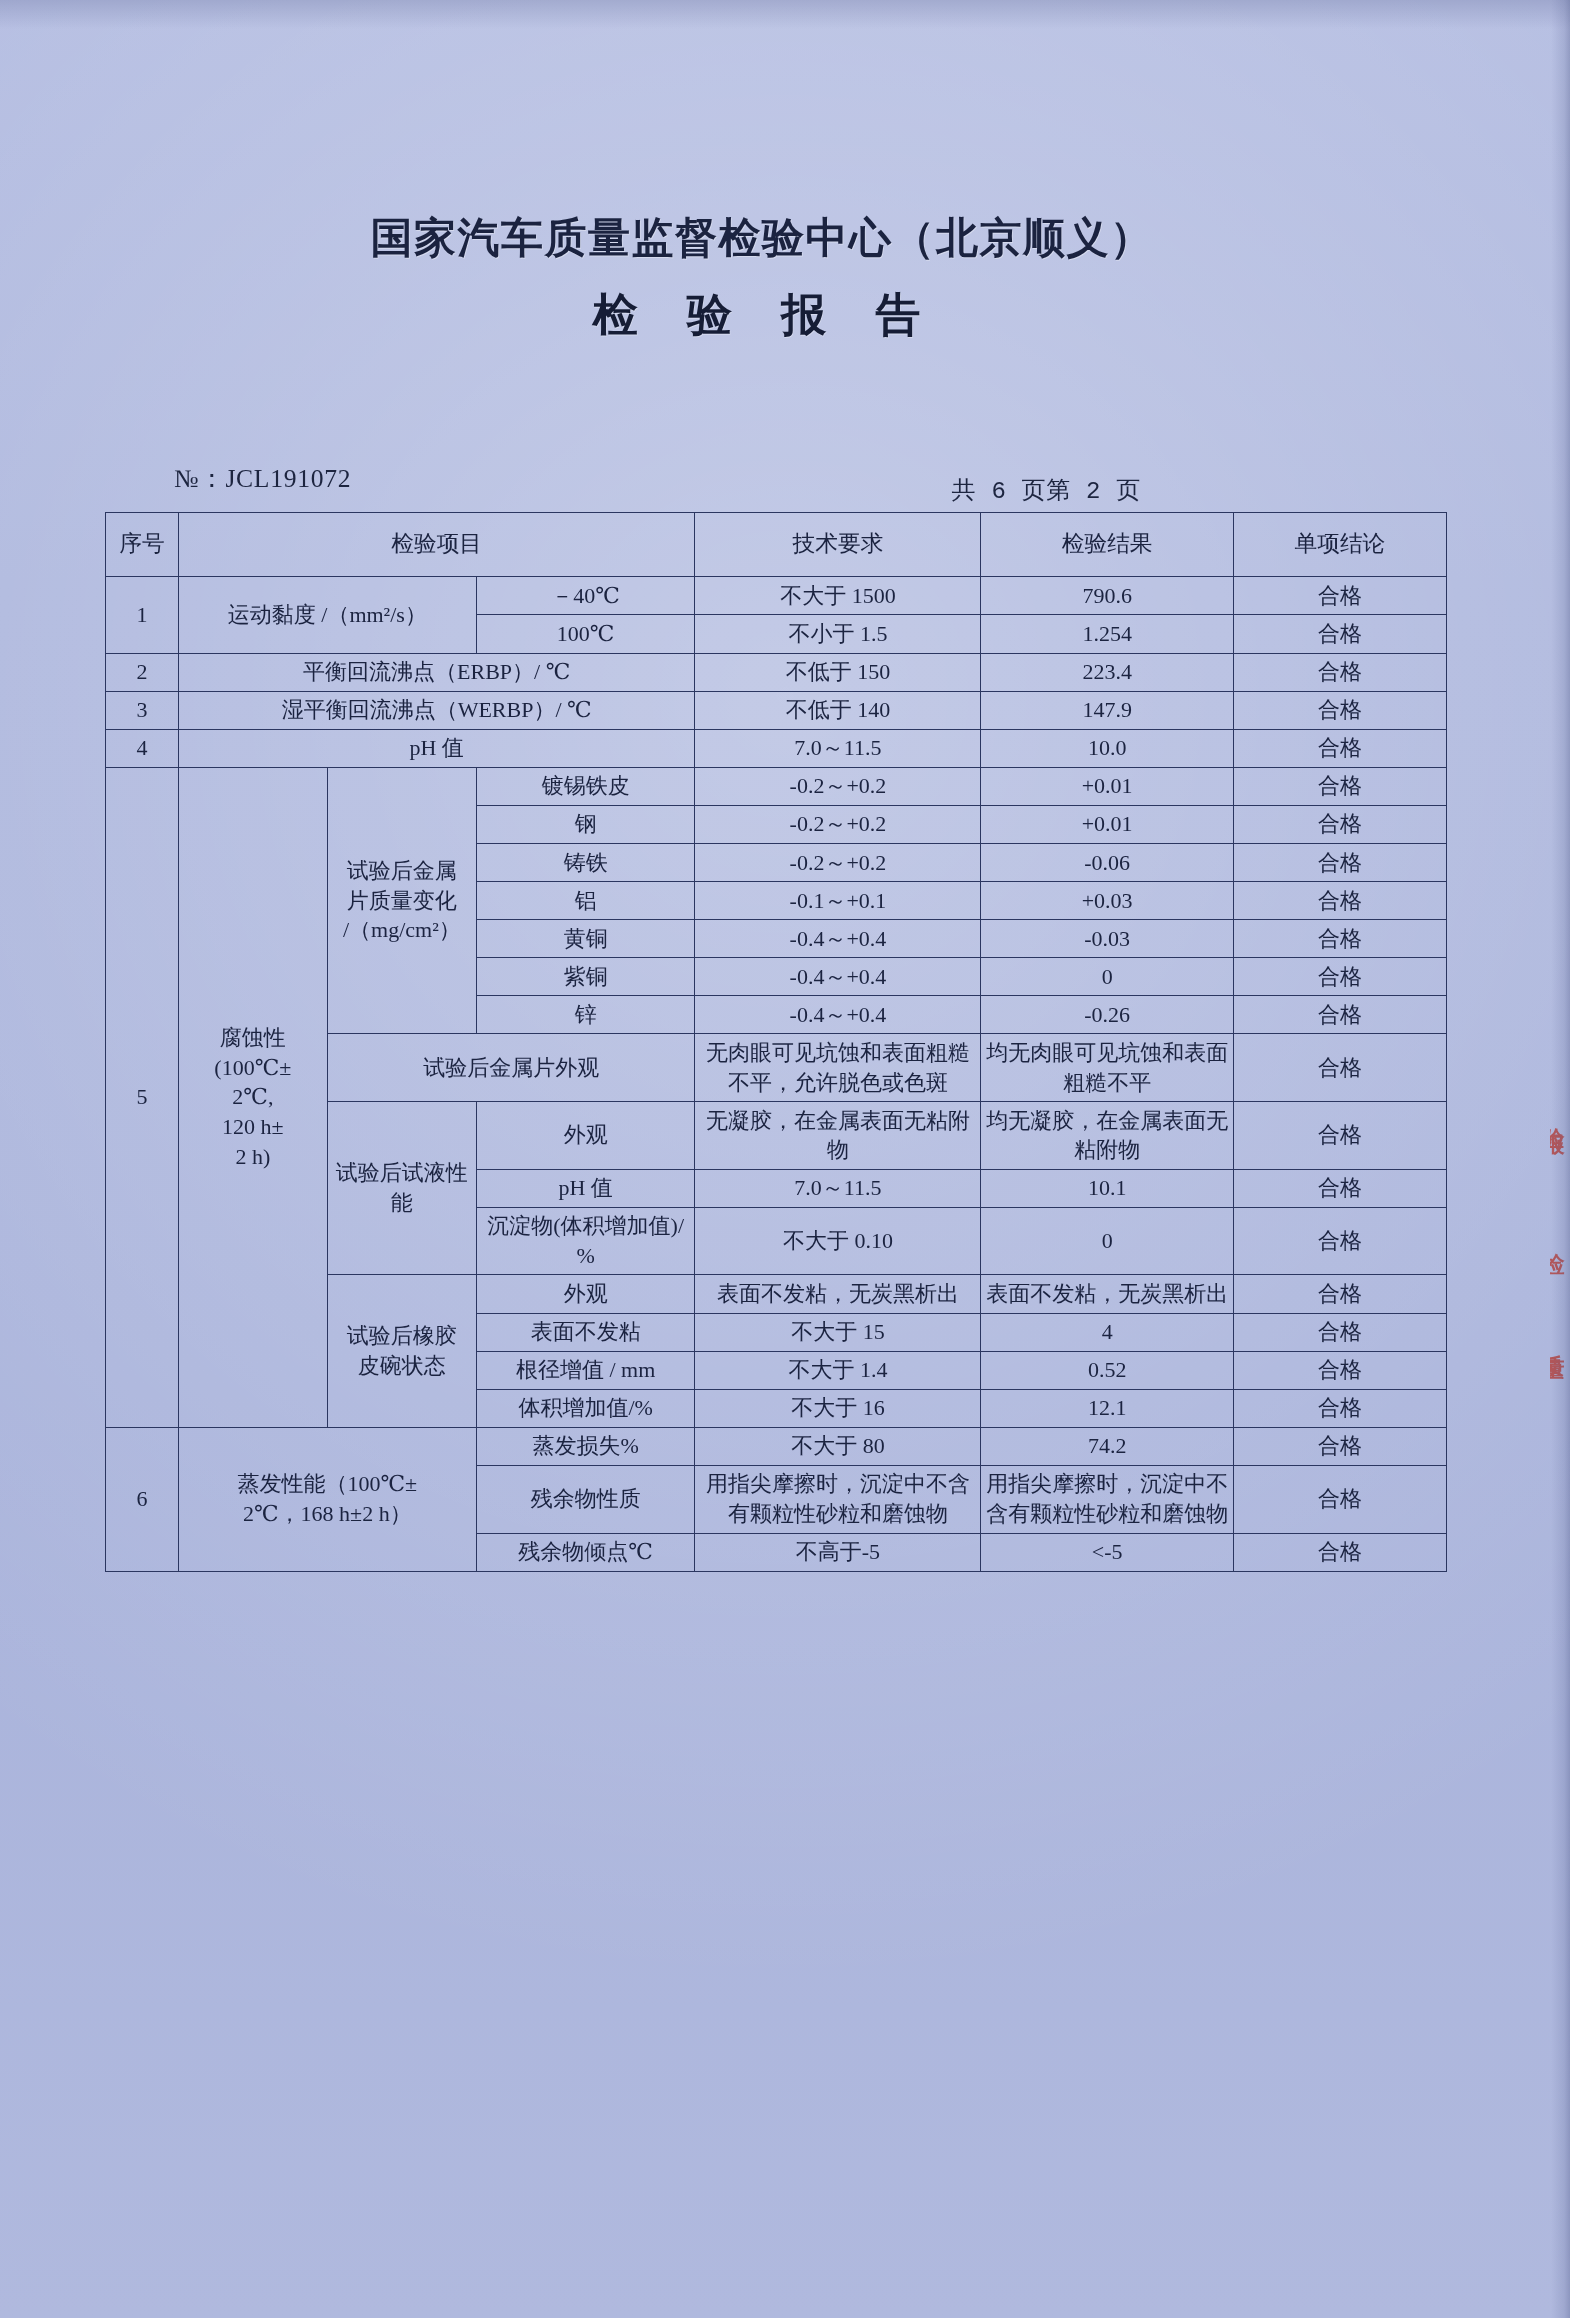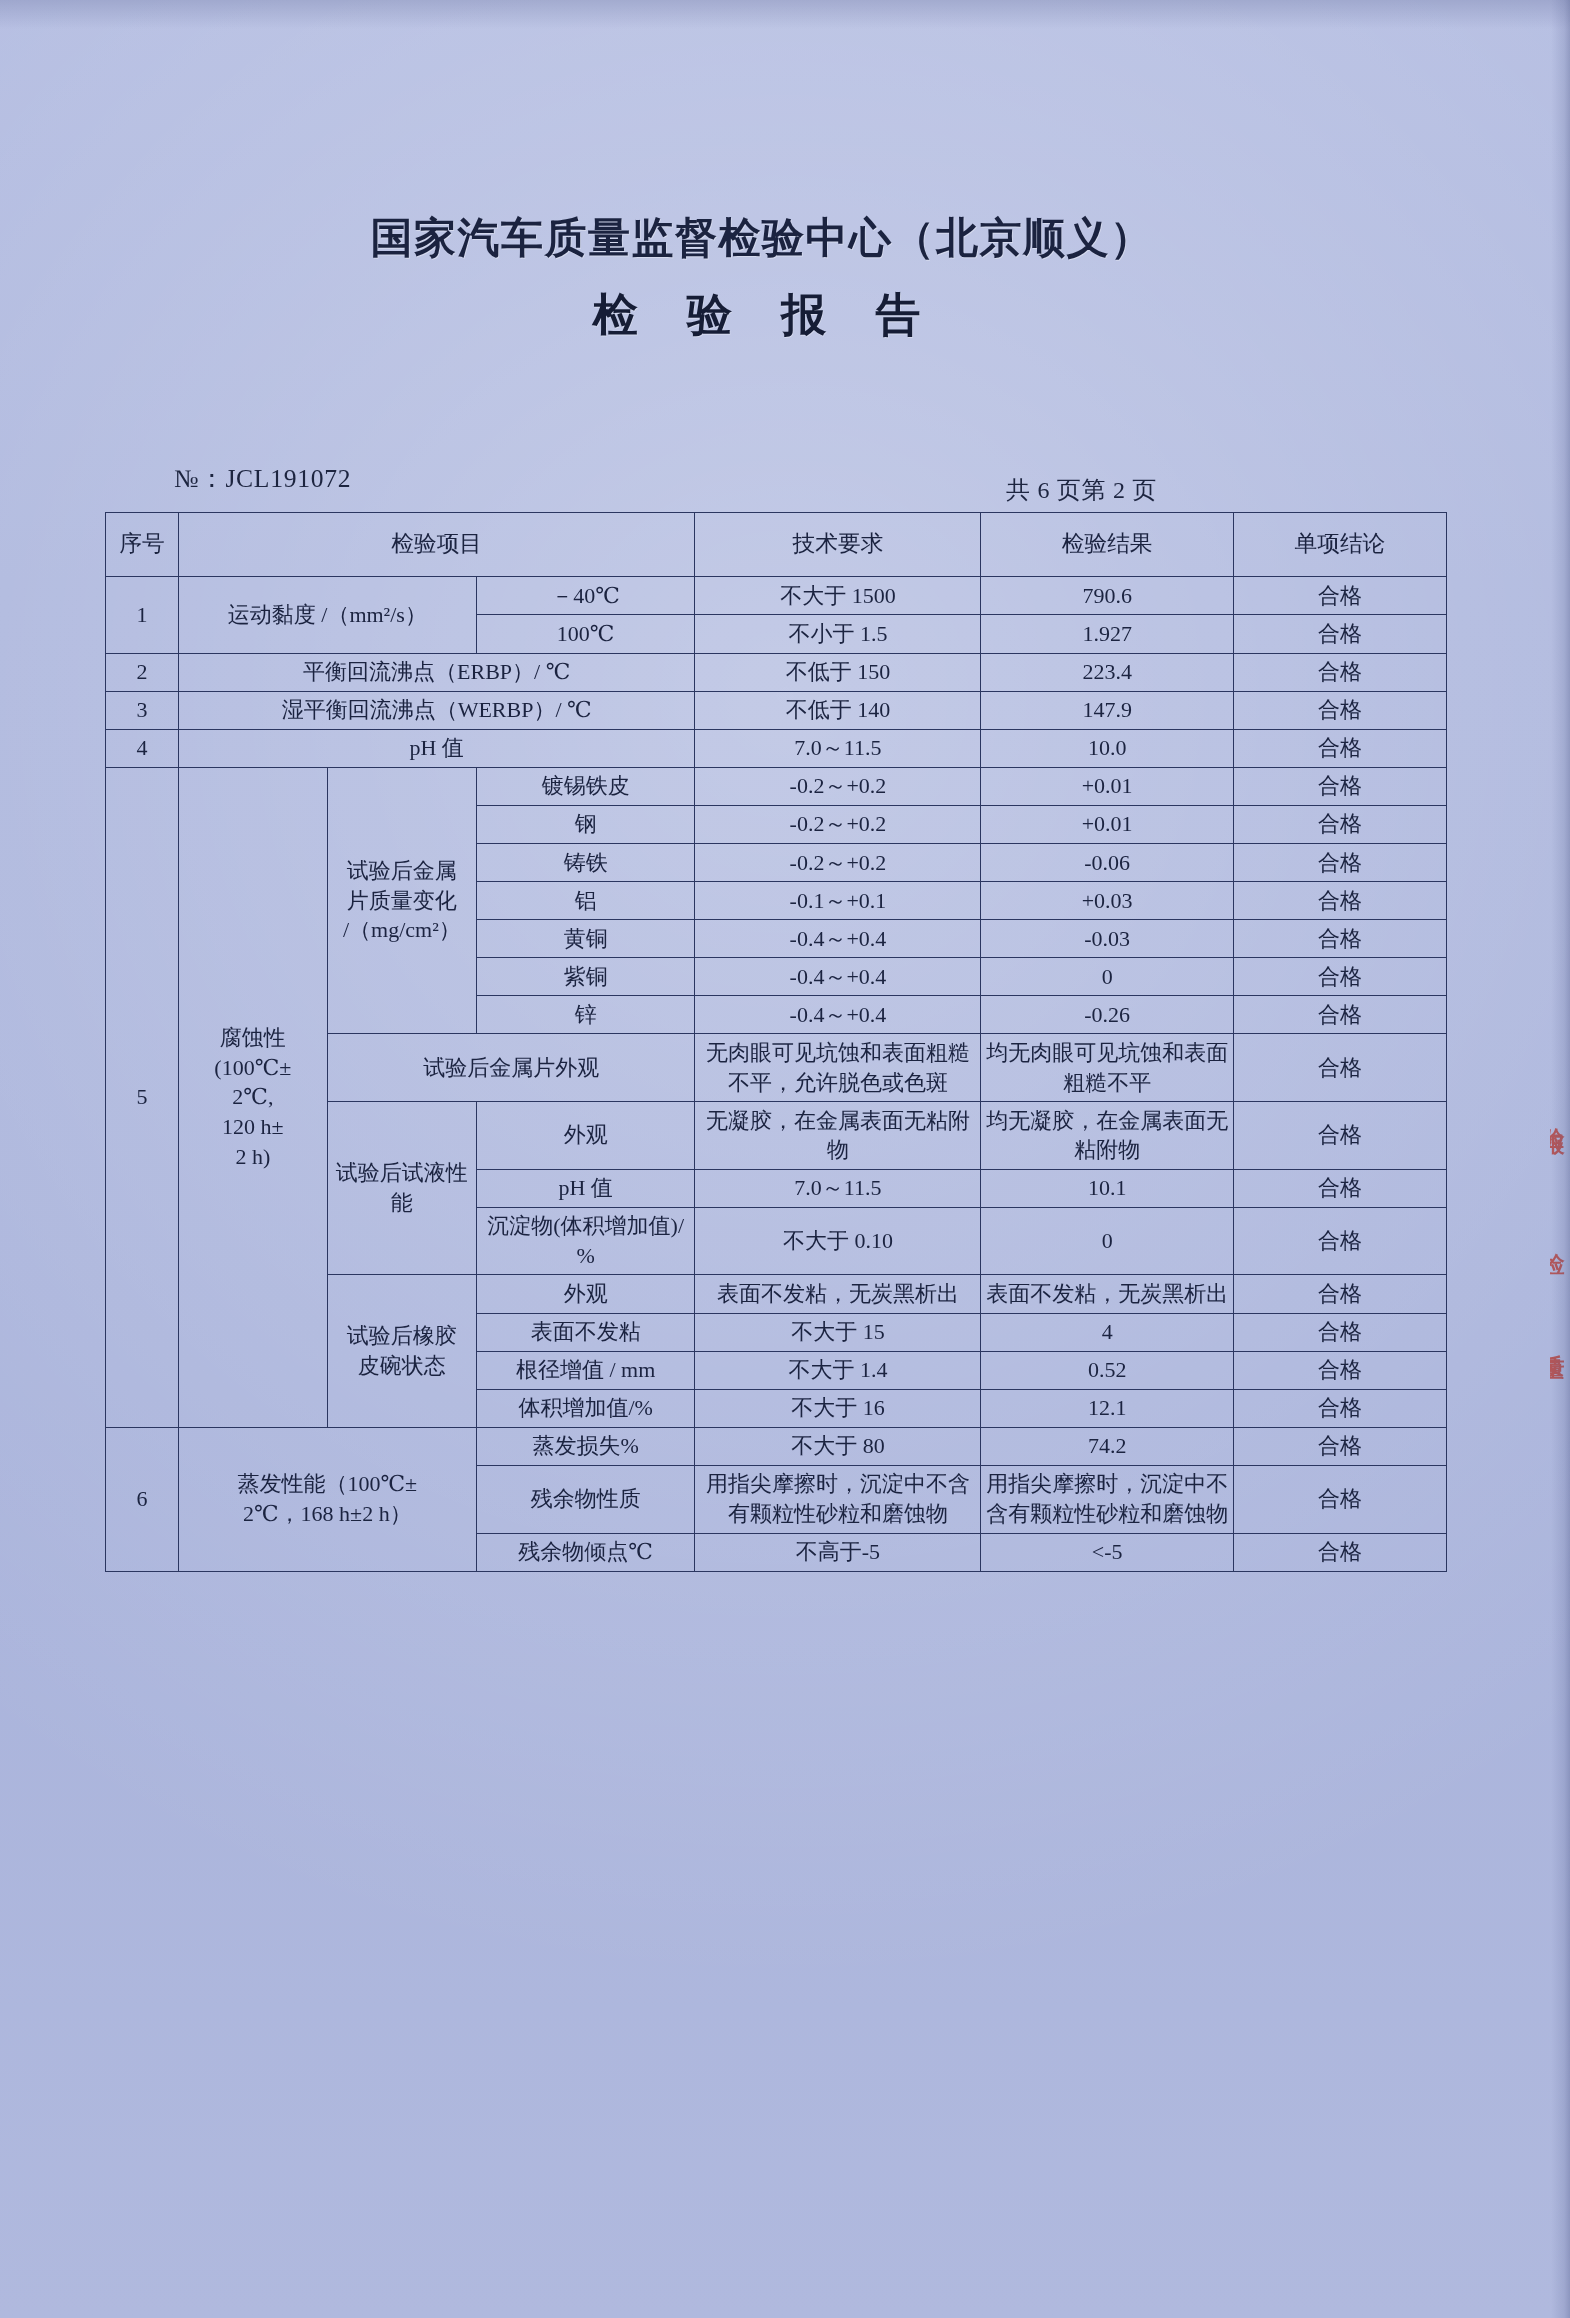--- a/index.html
+++ b/index.html
@@ -51,22 +51,22 @@
 
   
   .meta-row{
     position:absolute;left:0;top:461px;width:1265px;height:41px;
   }
   .report-no{
     position:absolute;left:174px;top:0;
     font-size:25.6px;letter-spacing:0.7px;
   }
   .page-no{
-    position:absolute;right:108px;top:13px;
-    font-size:24px;letter-spacing:0.7px;
+    position:absolute;right:124px;top:13px;
+    font-size:24px;letter-spacing:0.7px;font-family:Liberation Mono, monospace;
   }
 
   
   .tbl-wrap{
     position:absolute;left:105px;top:512px;width:1486px;
   }
   table.report{
     border-collapse:collapse;
     width:1342px;
     table-layout:fixed;
@@ -178,21 +178,21 @@
         <td rowspan="2" class="num">1</td>
         <td rowspan="2" colspan="2" class="l"><span>运动黏度 /（mm²/s）</span></td>
         <td>－40℃</td>
         <td>不大于 1500</td>
         <td>790.6</td>
         <td>合格</td>
       </tr>
       <tr>
         <td>100℃</td>
         <td>不小于 1.5</td>
-        <td>1.927</td>
+        <td>1.254</td>
         <td>合格</td>
       </tr>
 
       <tr>
         <td class="num">2</td>
         <td colspan="3" class="l">平衡回流沸点（ERBP）/ ℃</td>
         <td>不低于 150</td>
         <td>223.4</td>
         <td>合格</td>
       </tr>

